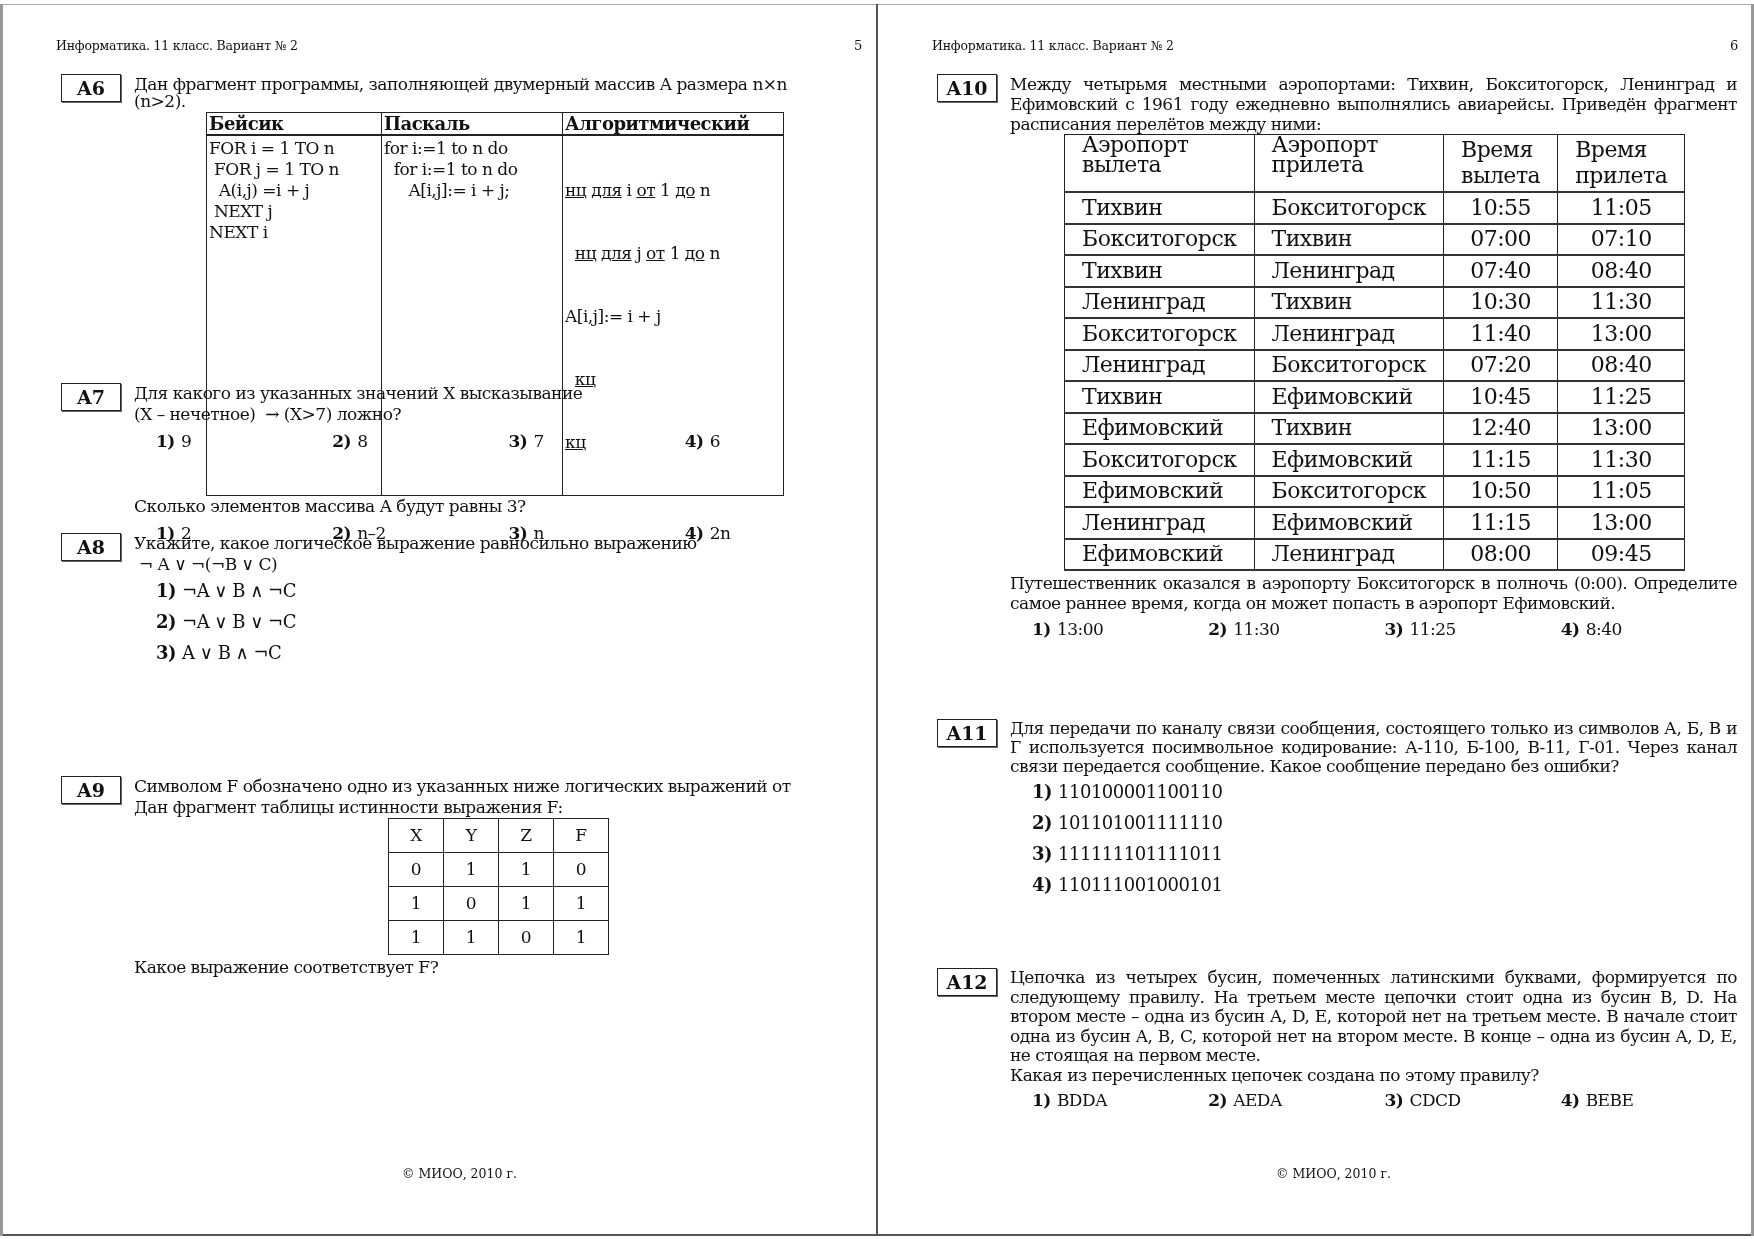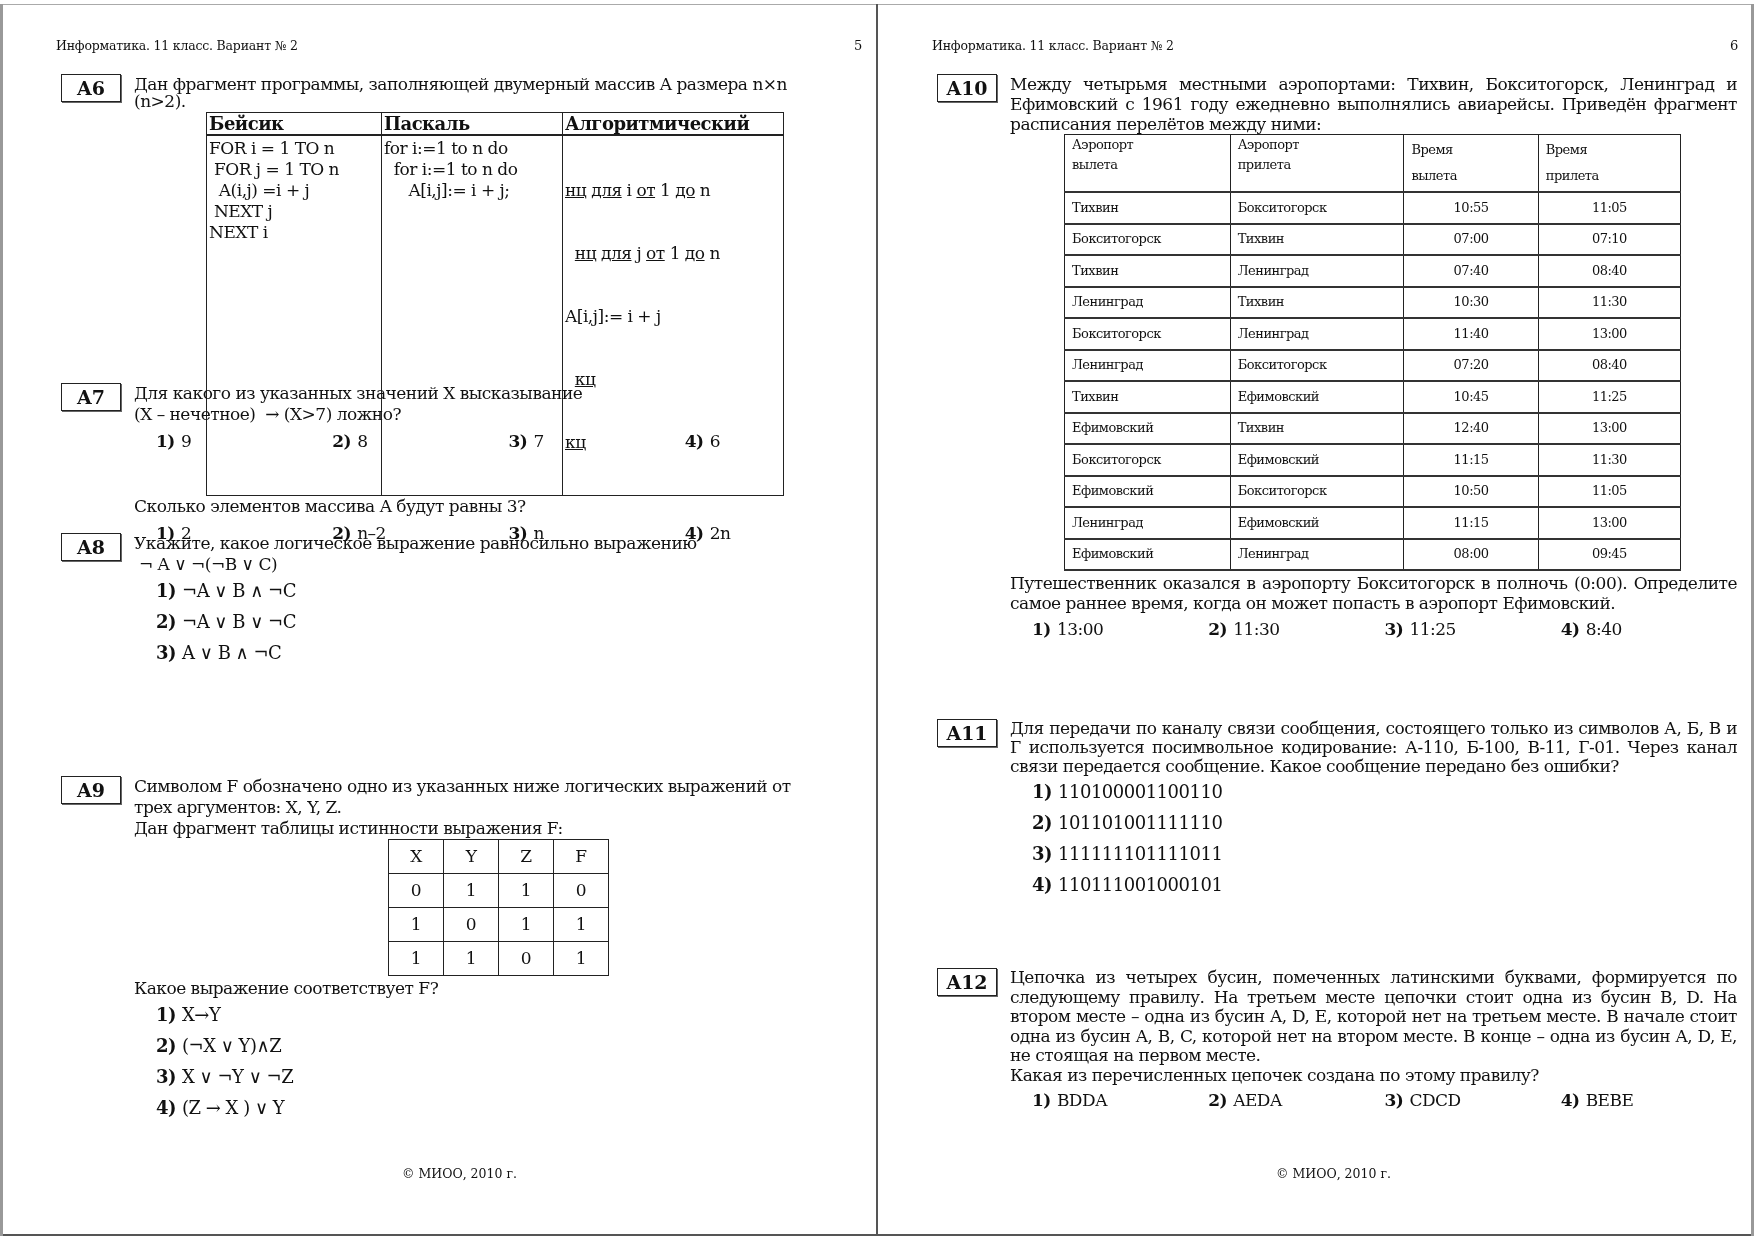--- a/index.html
+++ b/index.html
@@ -25,21 +25,21 @@
   .justify { text-align:justify; }
   .opts-row { display:flex; margin-top:6px; }
   .opts-row .opt { width:181px; font-size:17px; }
   .opt b { font-weight:bold; margin-right:6px; }
   .opts-col .opt { margin-left:22px; font-size:18px; height:31px; line-height:31px; }
   table { border-collapse:collapse; }
   .prog td, .prog th { border:1px solid #222; vertical-align:top; text-align:left; padding:0 2px; font-size:17px; line-height:21px; letter-spacing:-0.5px; }
   .prog th { font-weight:bold; font-size:18px; border-bottom:2px solid #222; }
   .u { text-decoration:underline; }
   .truth td { border:1px solid #222; width:52px; height:31px; text-align:center; font-size:17px; }
-  .sched td { border:1px solid #222; border-bottom:2.5px solid #333; font-size:13px; height:29.5px; padding:0 7px; }
+  .sched td { border:1px solid #222; border-bottom:2.5px solid #333; font-size:22px; height:29.5px; padding:0 17px; }
   .sched td.t { text-align:center; }
   .sched td.h { vertical-align:top; line-height:20px; height:56px; }
   .sched td.hc { text-align:left; line-height:26px; height:56px; }
 </style>
 </head>
 <body>
 
 <div class="frame"></div>
 <div class="frame-left"></div>
 <div class="frame-right"></div>
@@ -108,21 +108,20 @@
         <div class="opt"><b>2)</b><span>¬A ∨ B ∨ ¬C</span></div>
         <div class="opt"><b>3)</b><span>A ∨ B ∧ ¬C</span></div>
       </div>
     </div>
   </div>
 
   <div class="task" style="left:41px; top:776px; width:800px;">
     <div class="tag">A9</div>
     <div class="body" style="width:727px;">
       <div>Символом F обозначено одно из указанных ниже логических выражений от</div>
-      <div>трех аргументов: X, Y, Z.</div>
       <div>Дан фрагмент таблицы истинности выражения F:</div>
       <table class="truth" style="margin-left:254px;">
         <tbody>
             <tr>
           <td>X</td>
           <td>Y</td>
           <td>Z</td>
           <td>F</td>
         </tr>
         <tr>
@@ -139,26 +138,20 @@
         </tr>
         <tr>
           <td>1</td>
           <td>1</td>
           <td>0</td>
           <td>1</td>
         </tr>
       </tbody>
         </table>
       <div style="margin-top:2px;">Какое выражение соответствует F?</div>
-      <div class="opts-col">
-        <div class="opt"><b>1)</b><span>X→Y</span></div>
-        <div class="opt"><b>2)</b><span>(¬X ∨ Y)∧Z</span></div>
-        <div class="opt"><b>3)</b><span>X ∨ ¬Y ∨ ¬Z</span></div>
-        <div class="opt"><b>4)</b><span>(Z → X ) ∨ Y</span></div>
-      </div>
     </div>
   </div>
 
   <div class="footer" style="left:382px;">© МИОО, 2010 г.</div>
 </div>
 
 <div class="page right">
   <div class="hdr" style="left:34px;">Информатика. 11 класс. Вариант № 2</div>
   <div class="pnum" style="left:832px;">6</div>
 

